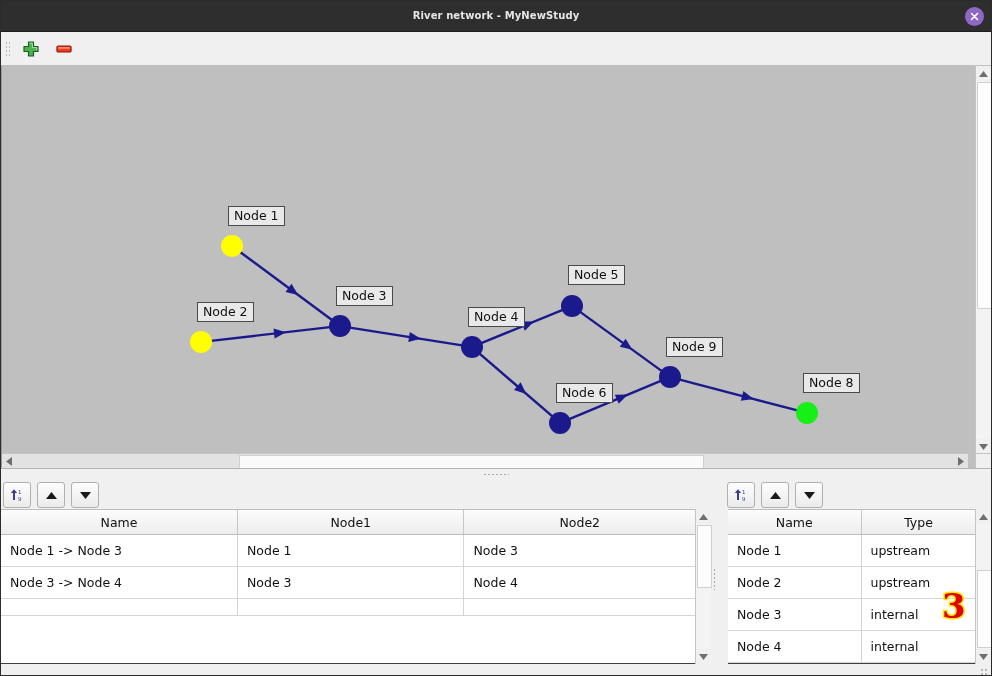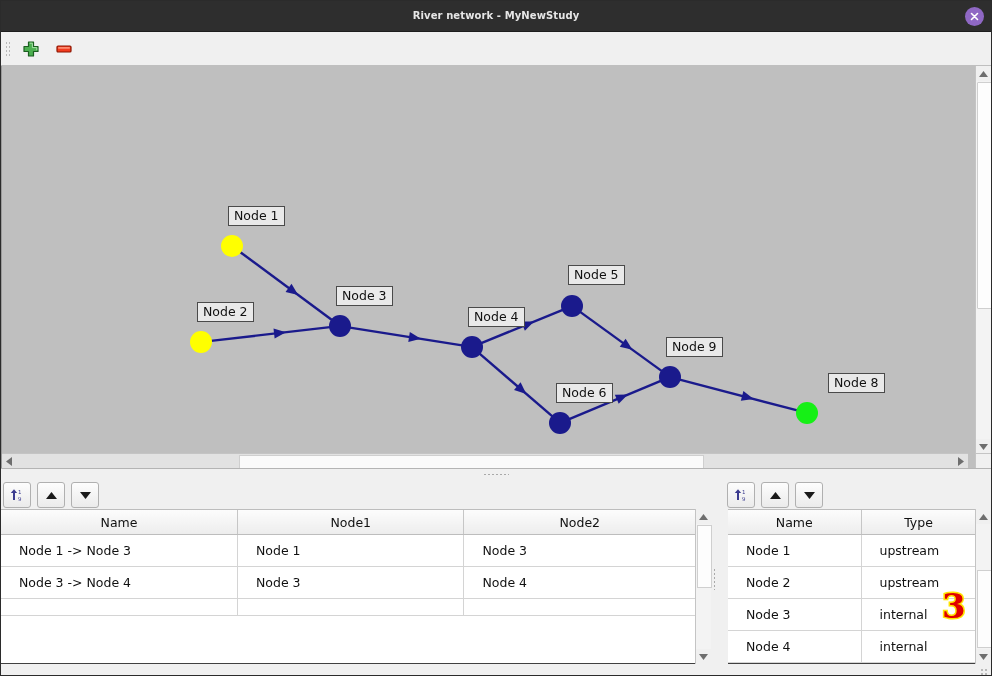--- a/index.html
+++ b/index.html
@@ -239,21 +239,21 @@
     border-right: 1px solid #c6c6c6;
     border-bottom: 1px solid #bdbdbd;
     font-weight: normal;
     text-align: center;
     color: #111;
   }
   table.grid td {
     height: 29px;
     border-right: 1px solid #d4d4d4;
     border-bottom: 1px solid #d4d4d4;
-    padding-left: 18px;
+    padding-left: 9px;
     color: #111;
     background: #ffffff;
     overflow: hidden;
     white-space: nowrap;
   }
   table.grid tr.filler td { height: 14px; border-right:1px solid #d4d4d4; }
 
   .tbl-vsb {
     position: absolute;
     right: 0; top: 30px; bottom: 14px;
@@ -351,21 +351,21 @@
           </g>
       </svg>
       <div id="node-label-layer">
           <div class="node-label" style="left: 226px; top: 140px;">Node 1</div>
           <div class="node-label" style="left: 195px; top: 236px;">Node 2</div>
           <div class="node-label" style="left: 334px; top: 220px;">Node 3</div>
           <div class="node-label" style="left: 466px; top: 241px;">Node 4</div>
           <div class="node-label" style="left: 566px; top: 199px;">Node 5</div>
           <div class="node-label" style="left: 554px; top: 317px;">Node 6</div>
           <div class="node-label" style="left: 664px; top: 271px;">Node 9</div>
-          <div class="node-label" style="left: 801px; top: 307px; margin-left: 25px;">Node 8</div>
+          <div class="node-label" style="left: 801px; top: 307px;">Node 8</div>
         </div>
 
     </div>
 
     <div class="vsb">
       <div class="arrow-up">
         <svg width="9" height="6" viewBox="0 0 9 6">
             <path d="M4.5 0 L9 6 L0 6 z" fill="#6e6e6e"></path>
           </svg>
       </div>

